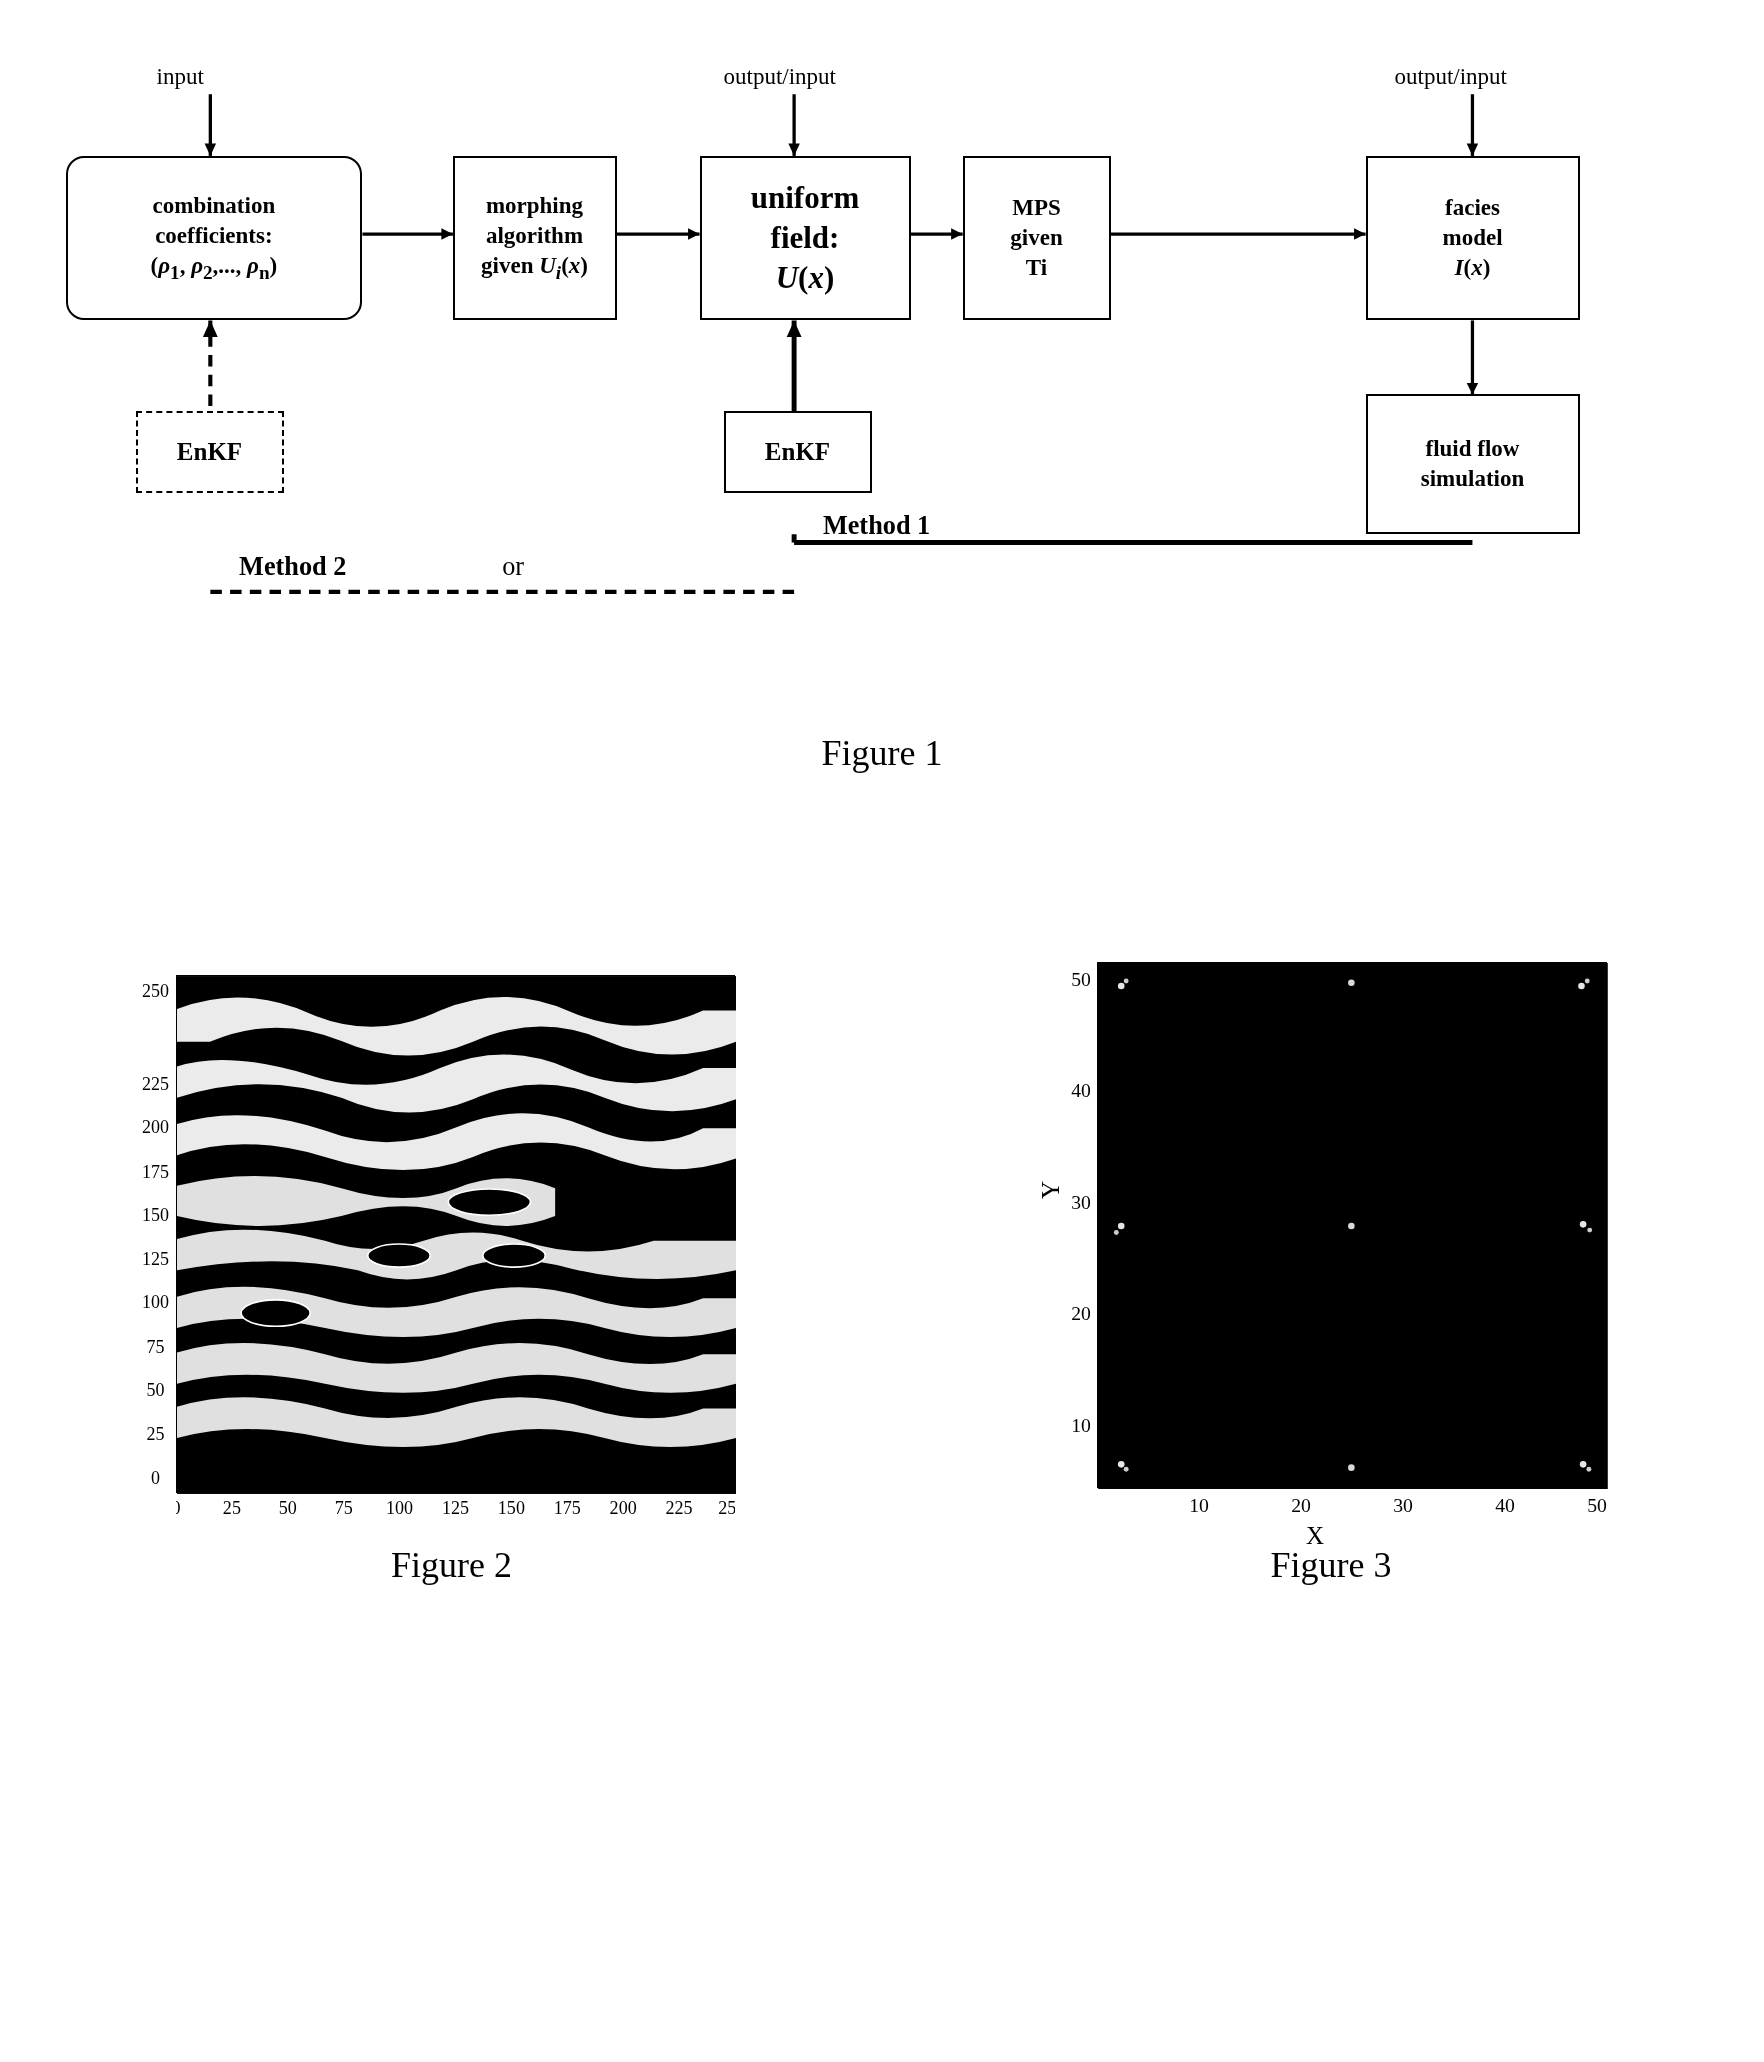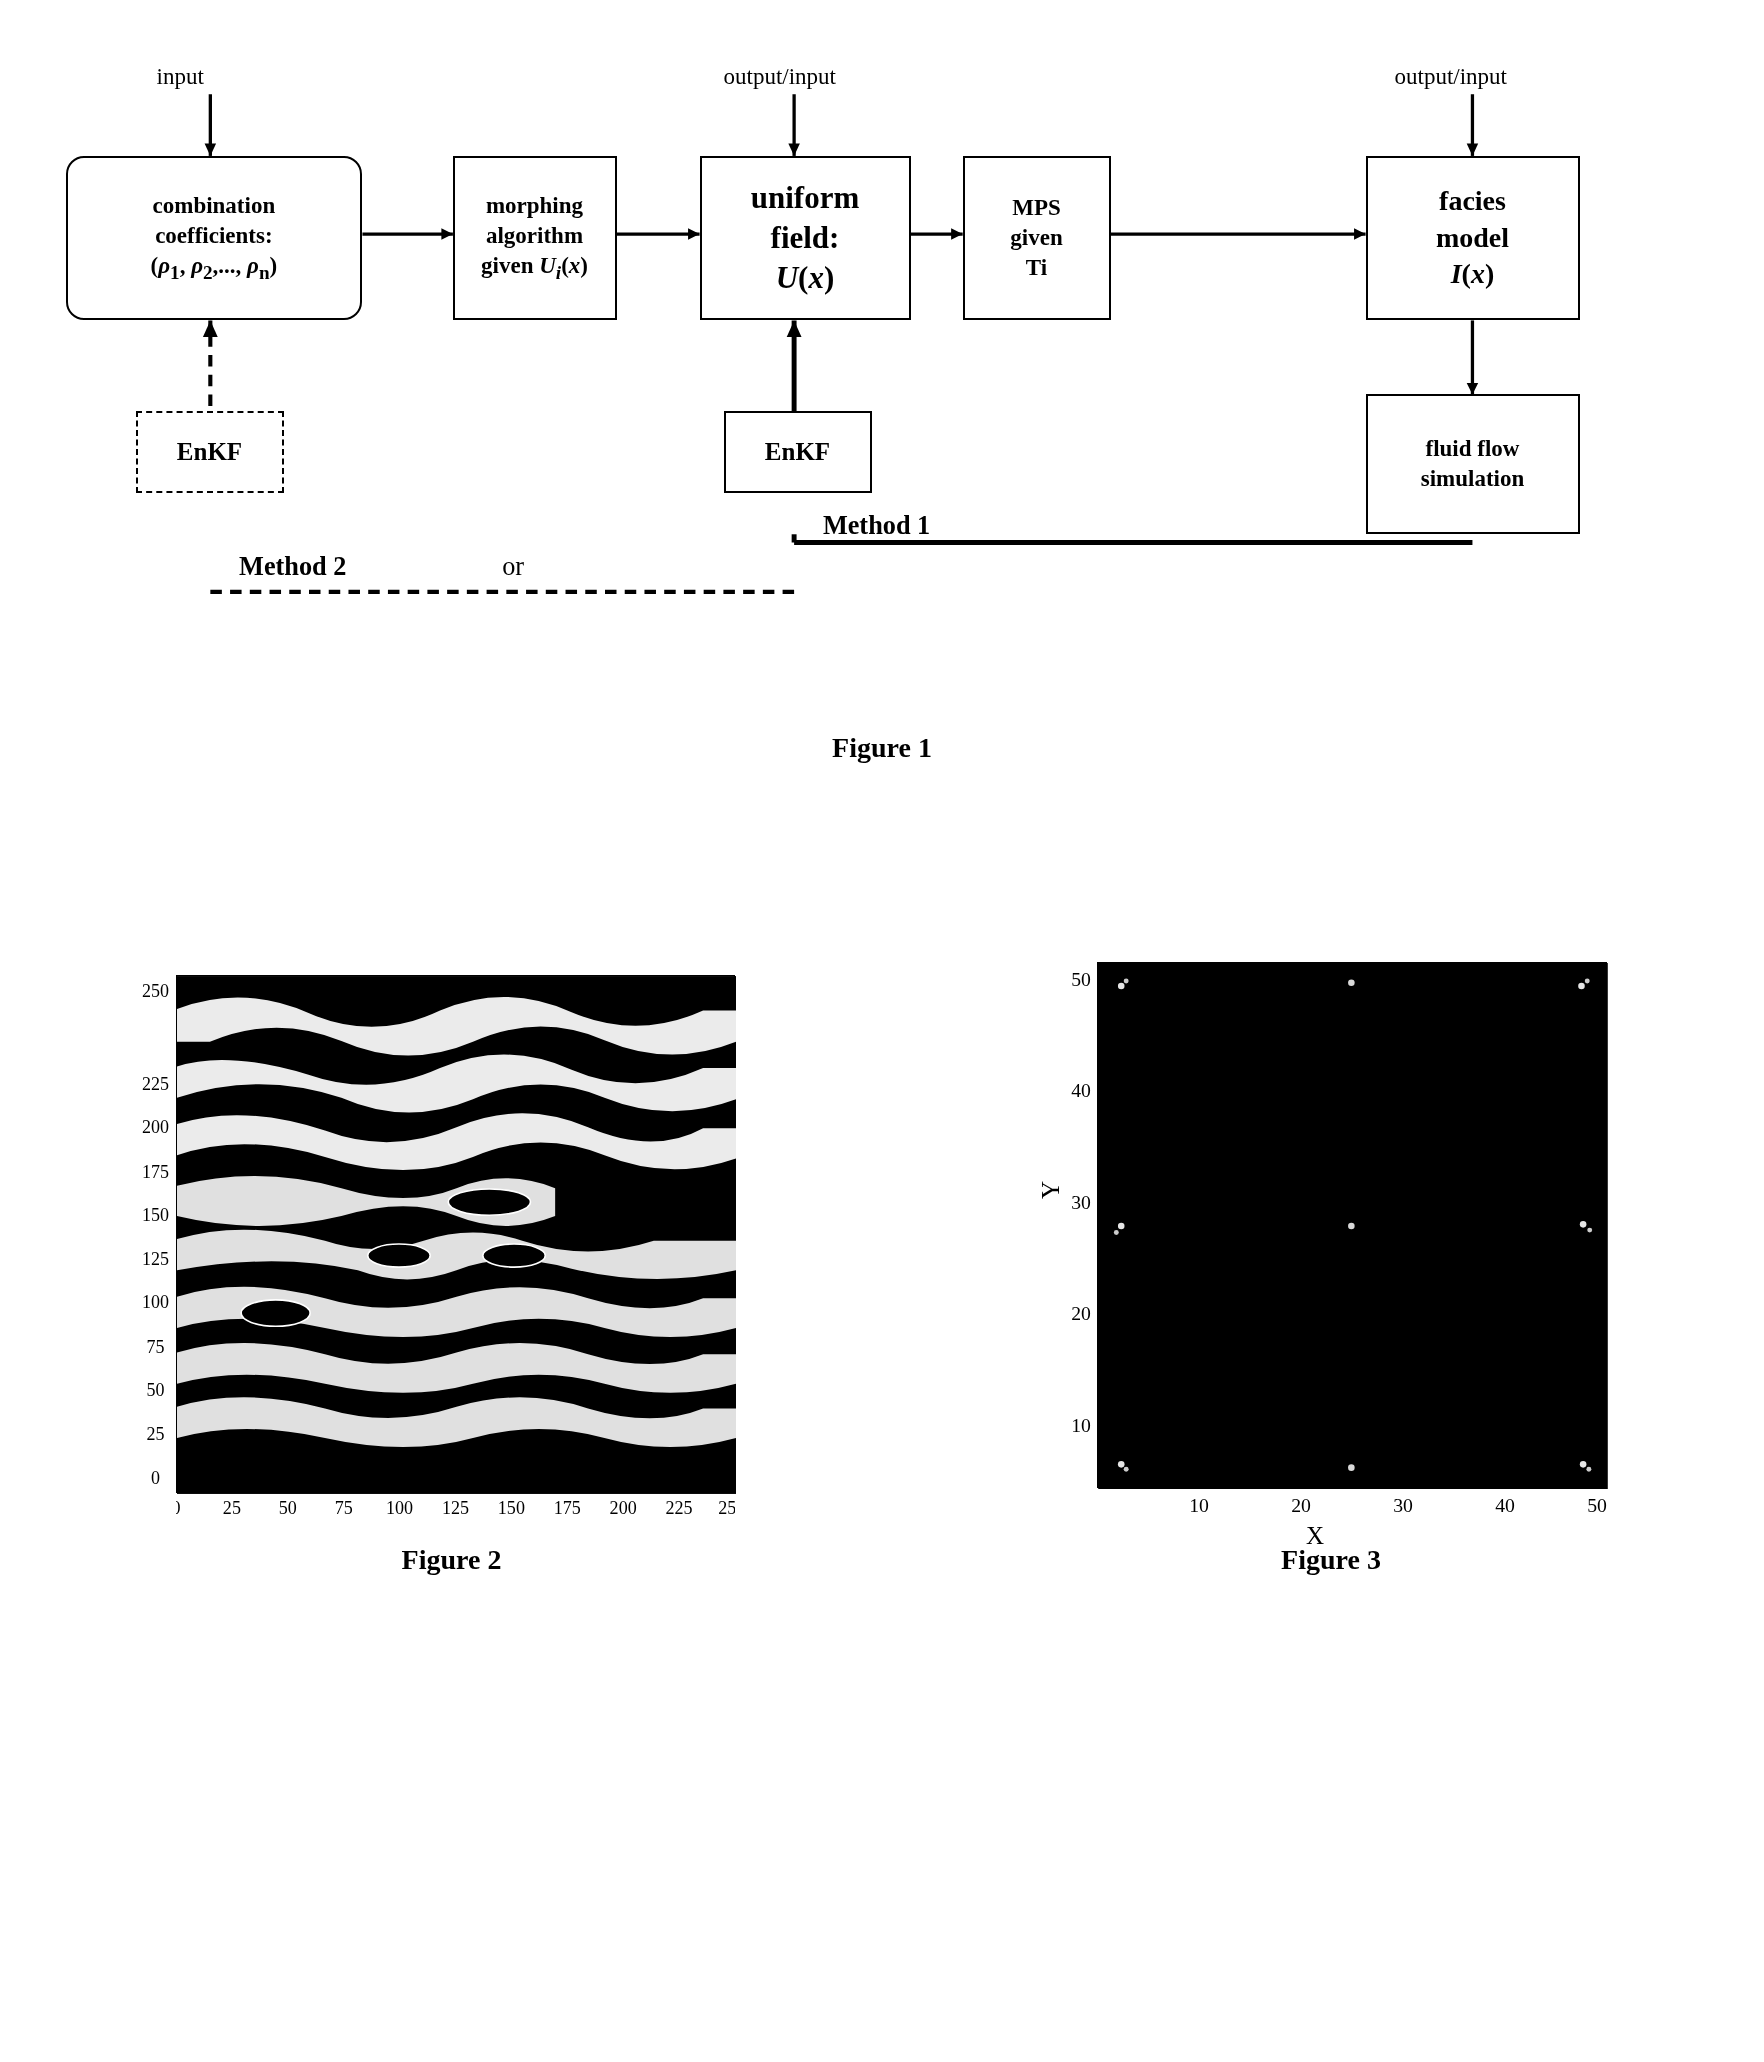--- a/index.html
+++ b/index.html
@@ -55,22 +55,22 @@
       position: absolute;
       top: 0; left: 0;
       width: 100%;
       height: 100%;
       pointer-events: none;
     }
 
     
     .figure-caption {
       text-align: center;
-      font-size: 28px;
-      font-weight: bold;
+      font-size: 36px;
+      font-weight: normal;
       margin-top: 8.2px;
     }
 
     
     .figures-bottom {
       position: absolute;
       top: 946px;
       left: 49px;
       right: 49px;
       display: flex;
@@ -161,21 +161,21 @@
     </div>
 
     <div class="box" style="left:650px; top:107px; width:211px; height:164px; font-size:31px;">
       <span>uniform<br>field:<br><i>U</i>(<i>x</i>)</span>
     </div>
 
     <div class="box" style="left:913px; top:107px; width:148px; height:164px; font-size:23px;">
       <span>MPS<br>given<br>Ti</span>
     </div>
 
-    <div class="box" style="left:1316px; top:107px; width:214px; height:164px; font-size:28px;">
+    <div class="box" style="left:1316px; top:107px; width:214px; height:164px; font-size:23px;">
       <span>facies<br>model<br><i>I</i>(<i>x</i>)</span>
     </div>
 
     <div class="box" style="left:1316px; top:345px; width:214px; height:140px; font-size:23px;">
       <span>fluid flow
 simulation</span>
     </div>
 
     <div class="box" style="left:674px; top:362px; width:148px; height:82px; font-size:25px;">
       <span>EnKF</span>

